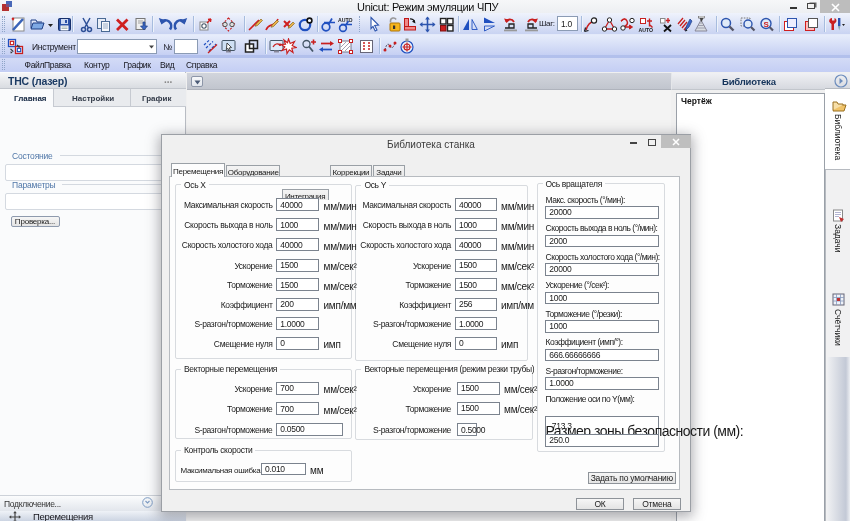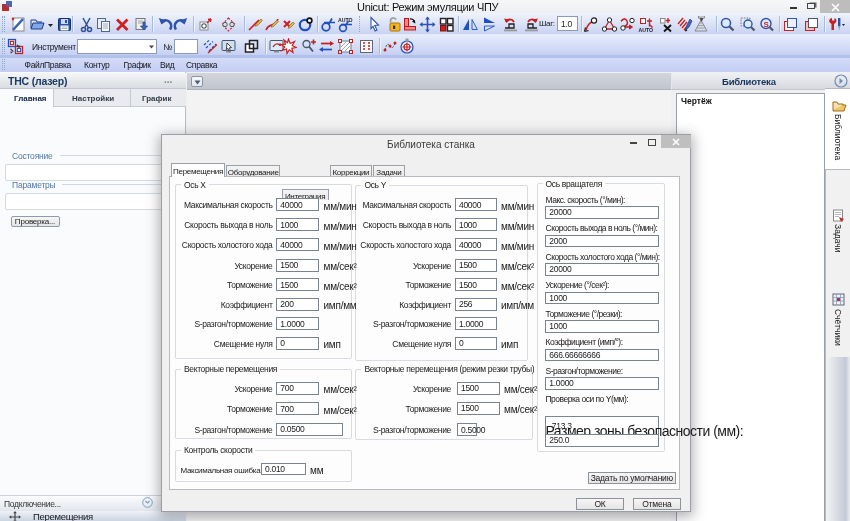--- a/index.html
+++ b/index.html
@@ -496,18 +496,18 @@
 <div class="abs txt" style="left:545.5px;top:251.5px;font-size:8.5px;color:#1a1a1a;letter-spacing:-0.5px;">Скорость холостого хода  (°/мин):</div>
 <div class="inp" style="left:545.3px;top:263px;width:114px;height:12.5px;">20000</div>
 <div class="abs txt" style="left:545.5px;top:280px;font-size:8.5px;color:#1a1a1a;letter-spacing:-0.5px;">Ускорение (°/сек²):</div>
 <div class="inp" style="left:545.3px;top:291.5px;width:114px;height:12.5px;">1000</div>
 <div class="abs txt" style="left:545.5px;top:308.5px;font-size:8.5px;color:#1a1a1a;letter-spacing:-0.5px;">Торможение (°/резки):</div>
 <div class="inp" style="left:545.3px;top:320px;width:114px;height:12.5px;">1000</div>
 <div class="abs txt" style="left:545.5px;top:337px;font-size:8.5px;color:#1a1a1a;letter-spacing:-0.5px;">Коэффициент (имп/°):</div>
 <div class="inp" style="left:545.3px;top:348.5px;width:114px;height:12.5px;">666.66666666</div>
 <div class="abs txt" style="left:545.5px;top:365.5px;font-size:8.5px;color:#1a1a1a;letter-spacing:-0.5px;">S-разгон/торможение:</div>
 <div class="inp" style="left:545.3px;top:377px;width:114px;height:12.5px;">1.0000</div>
-<div class="abs txt" style="left:545.5px;top:394px;font-size:8.5px;color:#1a1a1a;letter-spacing:-0.5px;">Проверка оси по Y(мм):</div>
+<div class="abs txt" style="left:545.5px;top:394px;font-size:8.5px;color:#1a1a1a;letter-spacing:-0.5px;">Положение оси по Y(мм):</div>
 <div class="inp" style="left:545.3px;top:405.5px;width:114px;height:20px;margin-top:10px;">-713.3</div>
 <div class="abs txt" style="left:545.5px;top:422.5px;font-size:14px;color:#1a1a1a;letter-spacing:-0.5px;">Размер зоны безопасности (мм):</div>
 <div class="inp" style="left:545.3px;top:434px;width:114px;height:12.5px;">250.0</div>
 <div class="btn" style="left:588px;top:471.5px;width:87.5px;height:12.5px;">Задать по умолчанию</div>
 <div class="btn" style="left:575.8px;top:497.5px;width:48.5px;height:12.5px;">ОК</div>
 <div class="btn" style="left:632.6px;top:497.5px;width:48.5px;height:12.5px;">Отмена</div>
 </body></html>

